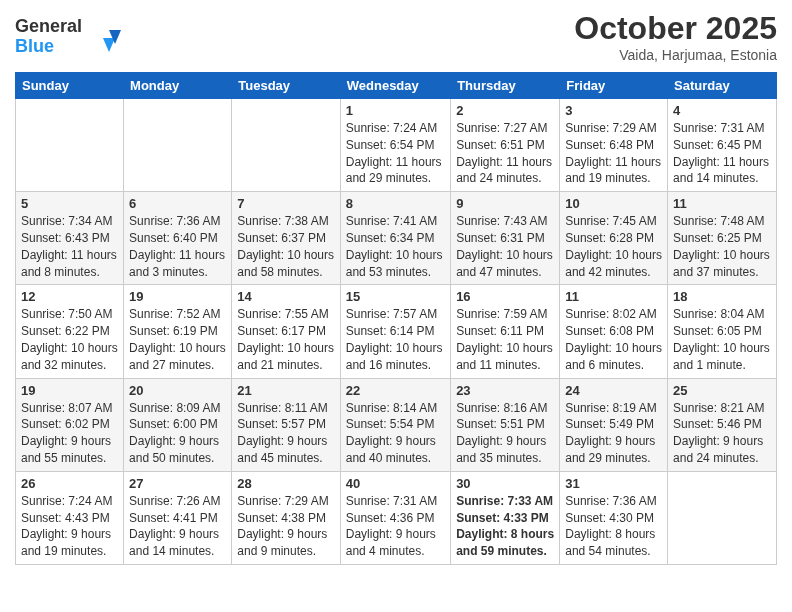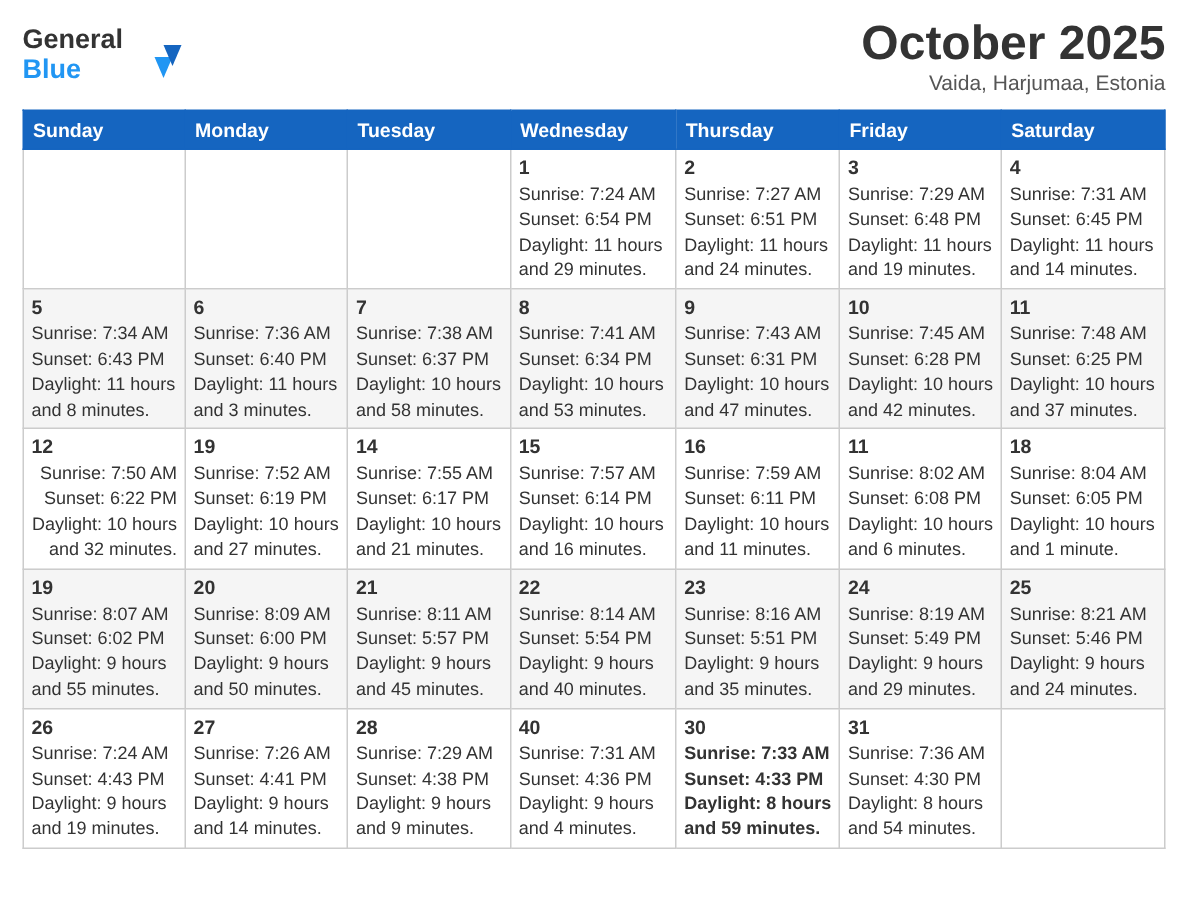--- a/index.html
+++ b/index.html
@@ -197,21 +197,21 @@
             <span class="day-num">11</span>
             <div class="day-info" style="white-space: pre-line;">Sunrise: 7:48 AM
 Sunset: 6:25 PM
 Daylight: 10 hours
 and 37 minutes.</div>
           </td>
         </tr>
         <tr>
           <td>
             <span class="day-num">12</span>
-            <div class="day-info" style="white-space: pre-line; text-align: right;">Sunrise: 7:50 AM
+            <div class="day-info" style="white-space: pre-line;">Sunrise: 7:50 AM
 Sunset: 6:22 PM
 Daylight: 10 hours
 and 32 minutes.</div>
           </td>
           <td>
             <span class="day-num">19</span>
             <div class="day-info" style="white-space: pre-line;">Sunrise: 7:52 AM
 Sunset: 6:19 PM
 Daylight: 10 hours
 and 27 minutes.</div>

